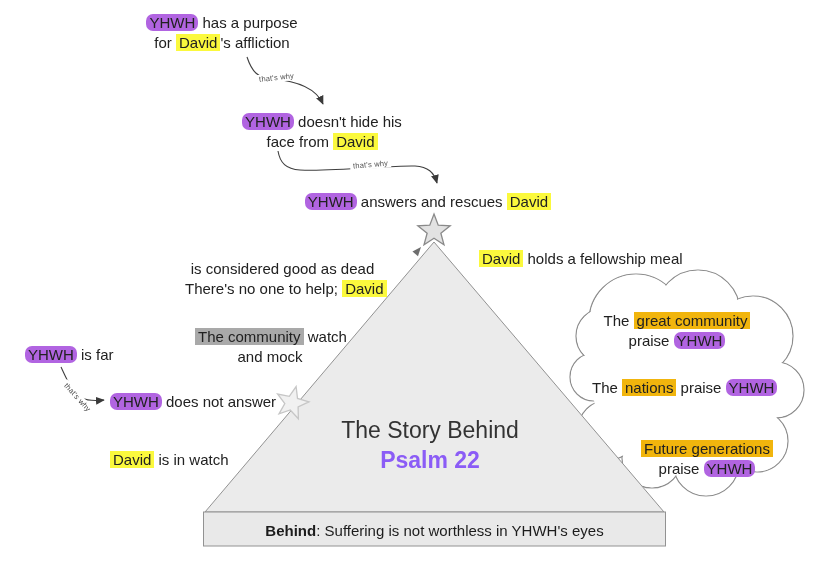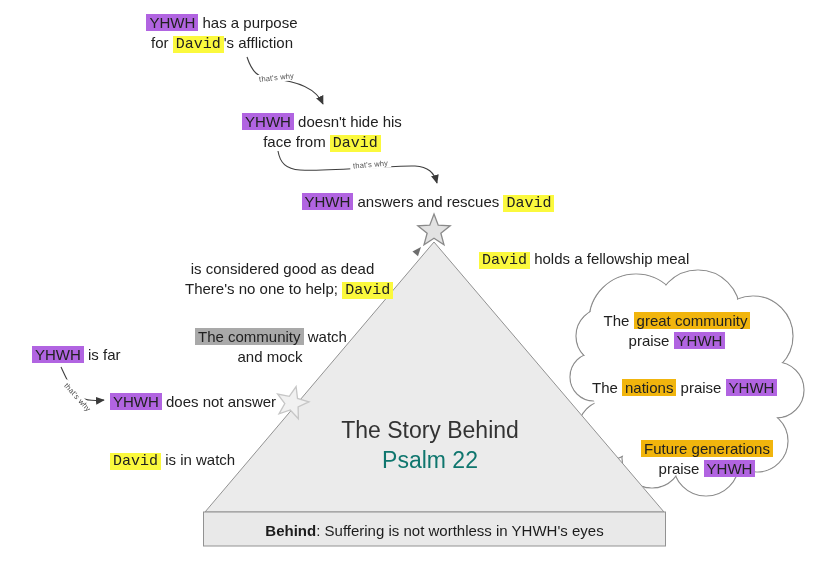--- a/index.html
+++ b/index.html
@@ -5,30 +5,30 @@
   html,body { margin:0; padding:0; background:#ffffff; }
   .canvas {
     position:relative; width:825px; height:562px; background:#ffffff;
     font-family:"Liberation Sans", sans-serif; color:#212121; overflow:hidden;
   }
   .layer { position:absolute; left:0; top:0; width:825px; height:562px; }
   .node { position:absolute; font-size:15px; line-height:19.5px; }
   .c { text-align:center; }
   .nw { white-space:nowrap; }
   .hl { padding:0 3px; }
-  .hl-purple { background: var(--yhwh_purple); }
-  .hl-yellow { background: var(--david_yellow); font-family: Liberation Mono, monospace; }
+  .hl-purple { background: var(--yhwh_purple); border-radius: 7px; }
+  .hl-yellow { background: var(--david_yellow); }
   .hl-gray   { background: var(--onlookers_gray); }
   .hl-amber  { background: var(--praise_amber); }
   .tw {
     position:absolute; font-size:7.5px; color:#4e4e4e; background:#ffffff;
     padding:0 3px; white-space:nowrap; letter-spacing:0.2px;
   }
   .title { position:absolute; font-size:23px; line-height:30px; color:#333333; }
-  .title .bold { font-weight:normal; color:#0f766e; }
+  .title .bold { font-weight:bold; color:#8b5cf6; }
   .theme-text { position:absolute; font-size:15px; color:#1c1c1c; }
   .theme-text .bold { font-weight:bold; }
 </style>
 </head>
 <body>
 
 <div class="canvas">
 
   <svg class="layer" viewBox="0 0 825 562">
     <defs>
@@ -99,21 +99,21 @@
   <div class="node c" style="left:185px; top:259px; width:195px;">
     <div class="nw"><span>is considered good as dead</span></div>
     <div class="nw"><span>There's no one to help; </span><span class="hl hl-yellow">David</span></div>
   </div>
 
   <div class="node c" style="left:195px; top:327px; width:150px;">
     <div class="nw"><span class="hl hl-gray">The community</span><span> watch</span></div>
     <div><span>and mock</span></div>
   </div>
 
-  <div class="node nw" style="left:32px; top:345px;text-align:center;">
+  <div class="node nw" style="left:25px; top:345px;text-align:center;">
     <span class="hl hl-purple">YHWH</span><span> is far</span>
   </div>
 
   <div class="node nw" style="left:110px; top:392px;">
     <span class="hl hl-purple">YHWH</span><span> does not answer</span>
   </div>
 
   <div class="node nw" style="left:110px; top:450px;">
     <span class="hl hl-yellow">David</span><span> is in watch</span>
   </div>

